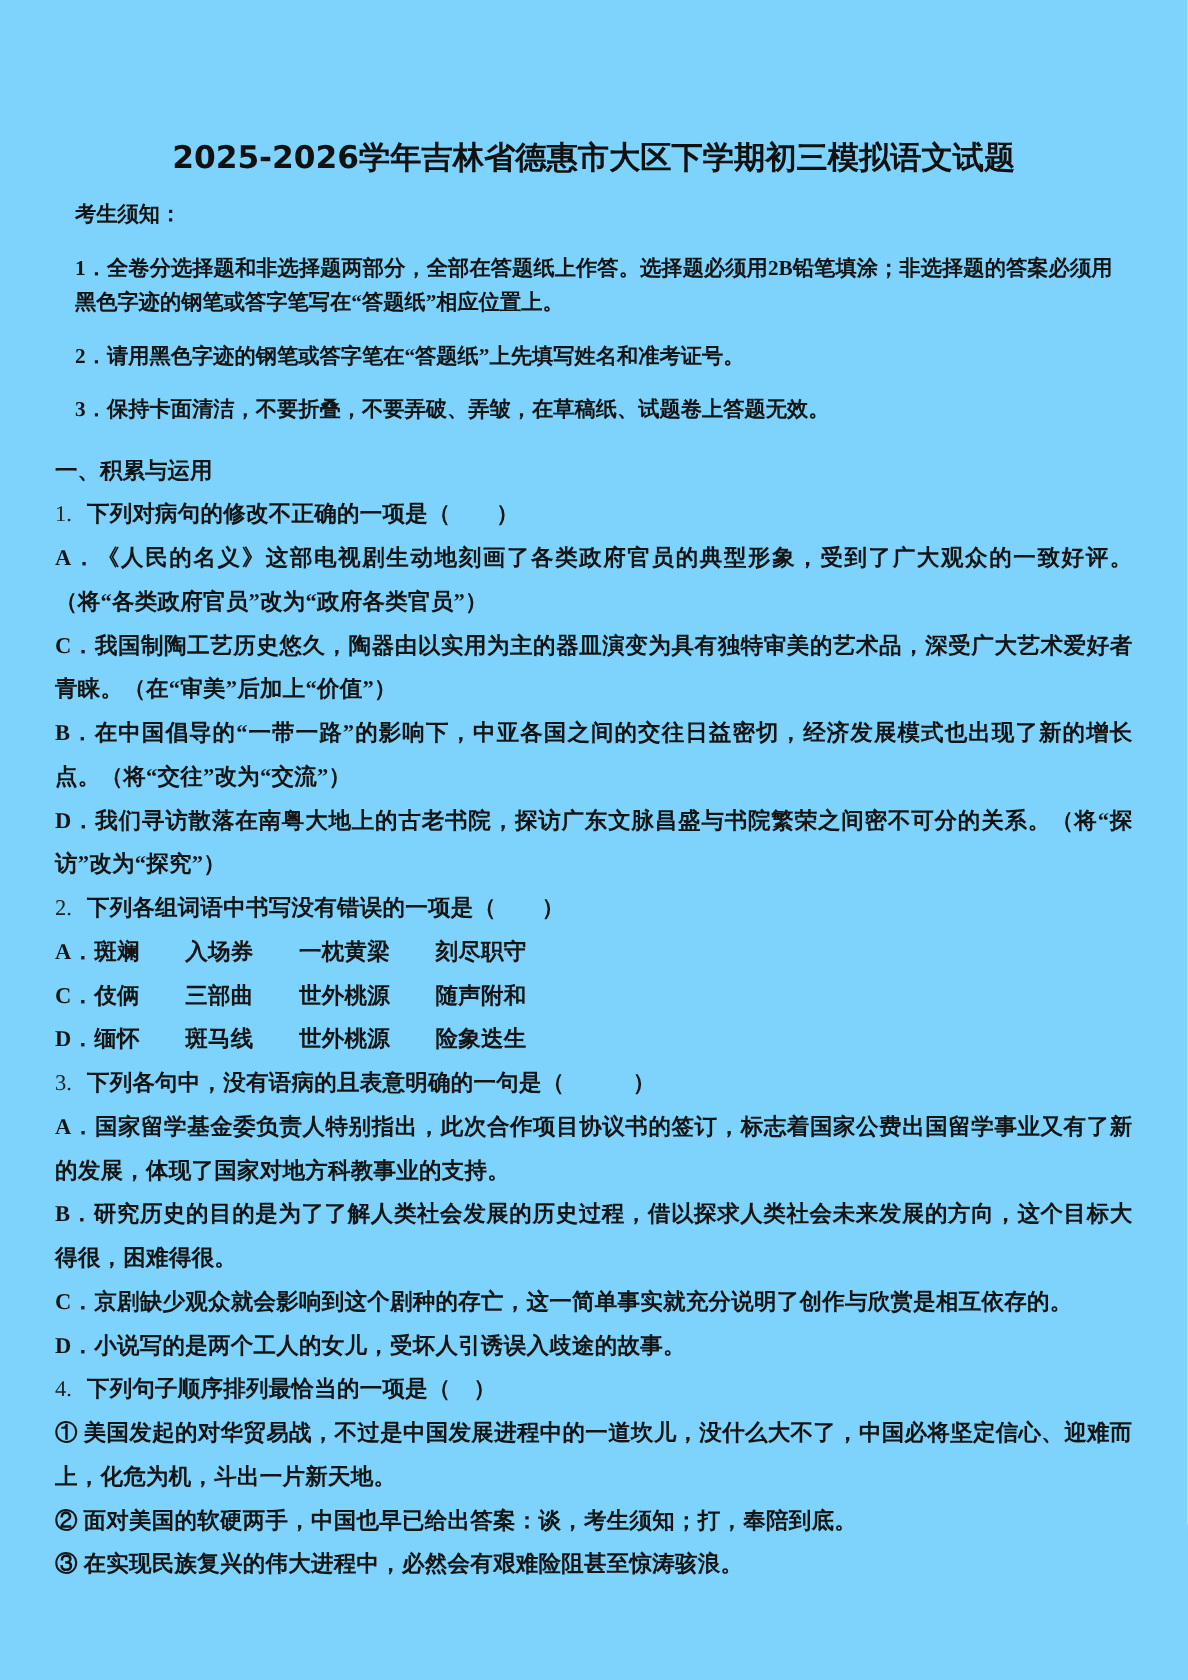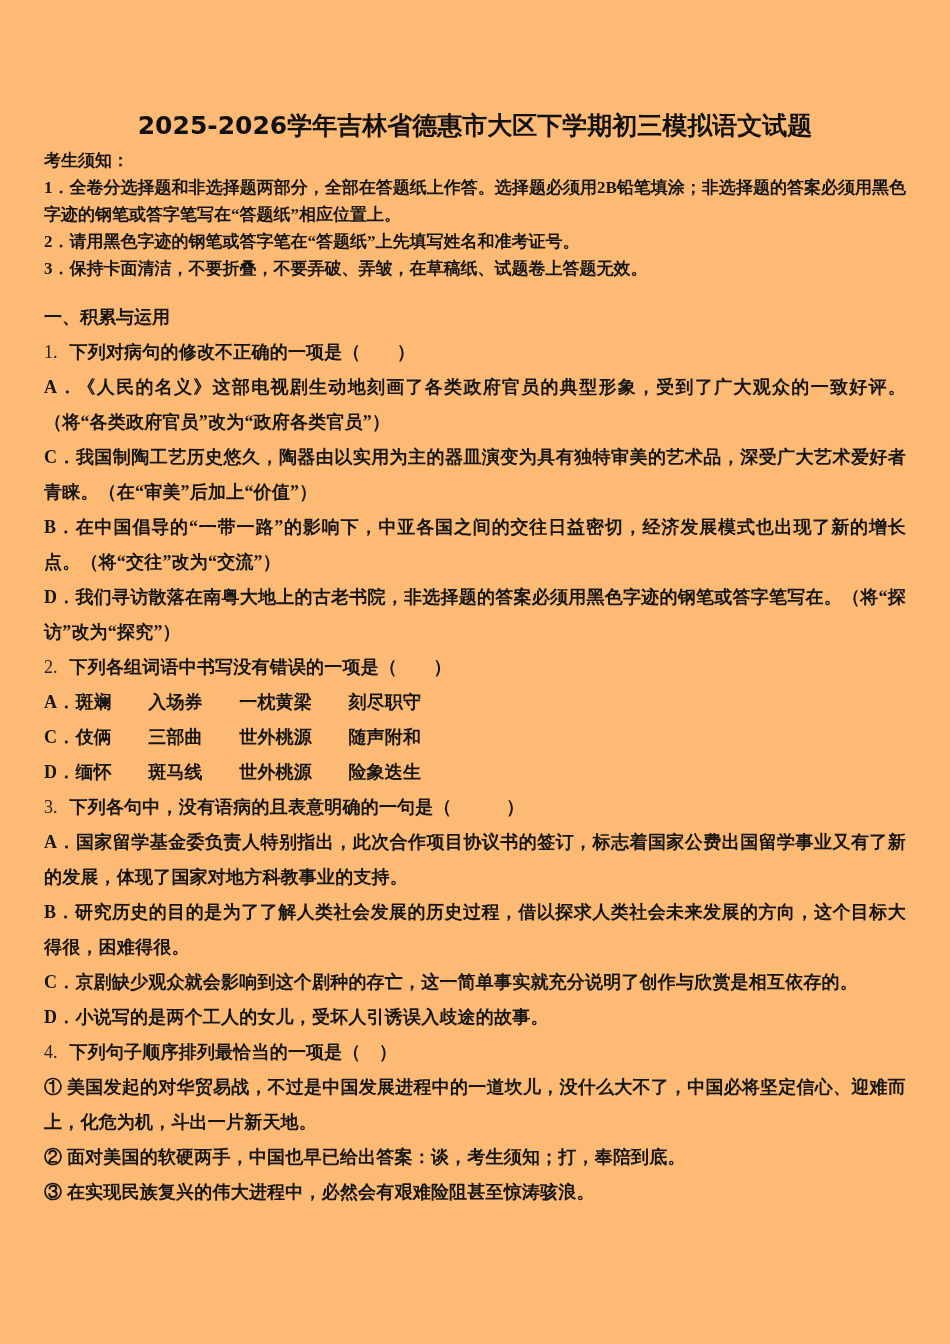--- a/index.html
+++ b/index.html
@@ -12,38 +12,38 @@
     height: 1344px;
     color: #151515;
     font-family: "Liberation Serif", serif;
     overflow: hidden;
   }
   .page {
     box-sizing: border-box;
     width: 950px;
     height: 1344px;
     padding: 110px 44px 0 44px;
-    background: #fdba74;
+    background: #7dd3fc;
   }
   .title {
     margin: 0 0 5px 0;
     text-align: center;
     font-family: "DejaVu Sans", "Liberation Sans", sans-serif;
     font-size: 25px;
     line-height: 32px;
     font-weight: 700;
     color: #111111;
   }
   .notice {
     font-size: 17px;
     line-height: 27px;
     font-weight: 700;
   }
   .notice p {
-    margin: 0;
+    margin: 16px;
     text-align: justify;
   }
   .main {
     margin-top: 18px;
     font-size: 18px;
     line-height: 35px;
     font-weight: 700;
   }
   .main p {
     margin: 0;
@@ -80,21 +80,21 @@
   <div class="main">
     <p class="section-heading">一、积累与运用</p>
 
     <div>
       <p class="stem-line">
         <span class="qnum">1.</span><span class="stem">下列对病句的修改不正确的一项是（　　）</span>
       </p>
       <p class="option">A．《人民的名义》这部电视剧生动地刻画了各类政府官员的典型形象，受到了广大观众的一致好评。（将“各类政府官员”改为“政府各类官员”）</p>
       <p class="option">C．我国制陶工艺历史悠久，陶器由以实用为主的器皿演变为具有独特审美的艺术品，深受广大艺术爱好者青睐。（在“审美”后加上“价值”）</p>
       <p class="option">B．在中国倡导的“一带一路”的影响下，中亚各国之间的交往日益密切，经济发展模式也出现了新的增长点。（将“交往”改为“交流”）</p>
-      <p class="option">D．我们寻访散落在南粤大地上的古老书院，非选择题的答案必须用黑色字迹的钢笔或答字笔写在。（将“探访”改为“探究”）</p>
+      <p class="option">D．我们寻访散落在南粤大地上的古老书院，探访广东文脉昌盛与书院繁荣之间密不可分的关系。（将“探访”改为“探究”）</p>
     </div>
 
     <div>
       <p class="stem-line">
         <span class="qnum">2.</span><span class="stem">下列各组词语中书写没有错误的一项是（　　）</span>
       </p>
       <p class="option">A．斑斓　　入场券　　一枕黄梁　　刻尽职守</p>
       <p class="option">C．伎俩　　三部曲　　世外桃源　　随声附和</p>
       <p class="option">D．缅怀　　斑马线　　世外桃源　　险象迭生</p>
     </div>

